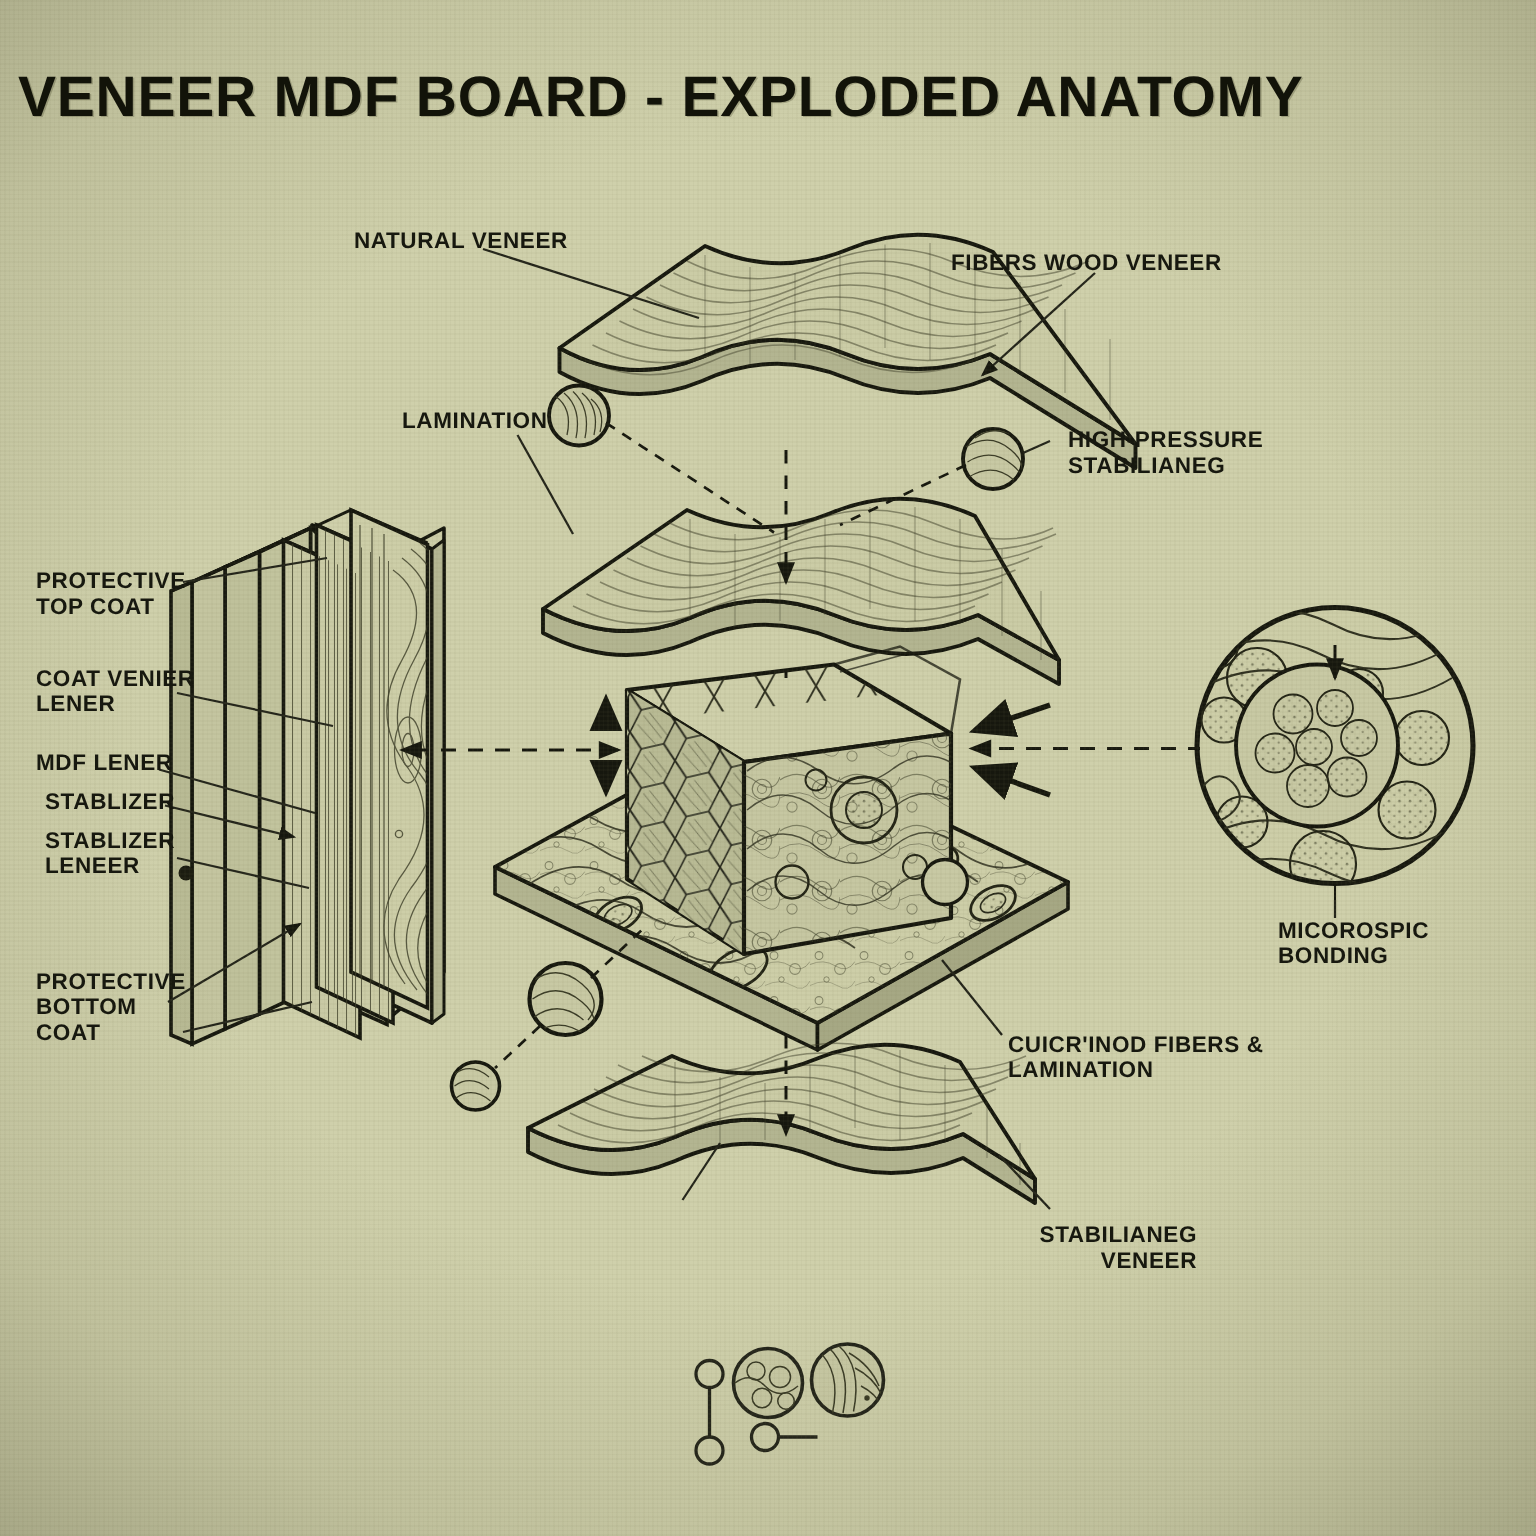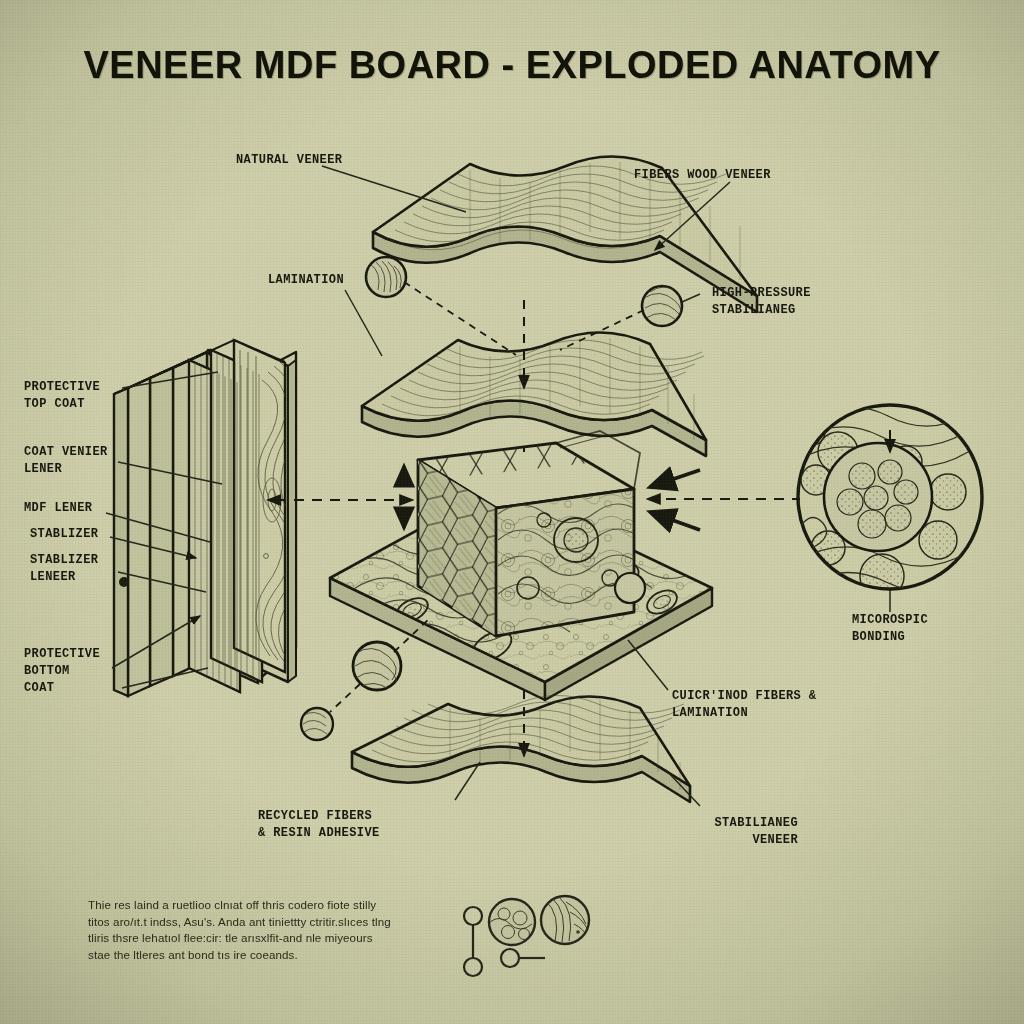--- a/index.html
+++ b/index.html
@@ -41,40 +41,41 @@
     position: absolute;
     inset: 0;
     width: 1024px;
     height: 1024px;
   }
 
   
   .lbl {
     position: absolute;
     color: #17180f;
-    font-family: Liberation Mono, monospace;
-    font-size: 12px;
+    font-family: Liberation Sans, sans-serif;
+    font-size: 15px;
     font-weight: 600;
     letter-spacing: .4px;
     line-height: 17px;
     white-space: pre-line;
   }
   .lbl.c { text-align: right; }
 
   #page-title {
     position: absolute;
     left: 0; right: 0;
     top: 44px;
-    text-align: center;
+    text-align: left;
     color: #121309;
     font-family: "Liberation Sans", sans-serif;
     font-size: 38px;
     font-weight: bold;
     letter-spacing: .5px;
     text-shadow: 1px 1px 0 rgba(90,88,60,.35);
+    padding-left: 12px;
   }
 
   .footnote {
     position: absolute;
     color: #2a2b1c;
     font-family: "Liberation Sans", sans-serif;
     font-size: 11.6px;
     line-height: 16.5px;
     letter-spacing: .1px;
     white-space: pre-line;
@@ -532,25 +533,19 @@
   <div class="lbl" style="left:24px; top:646px;">PROTECTIVE
 BOTTOM
 COAT</div>
 
   <div class="lbl" style="left:852px; top:612px;">MICOROSPIC
 BONDING</div>
 
   <div class="lbl" style="left:672px; top:688px;">CUICR'INOD FIBERS &amp;
 LAMINATION</div>
 
-  <div class="lbl" style="left:258px; top:808px;">RECYCLED FIBERS
-&amp; RESIN ADHESIVE</div>
 
   <div class="lbl c" style="left:668px; top:815px; width:130px;">STABILIANEG
 VENEER</div>
 
-  <div class="footnote" style="left:88px; top:897px; width:330px;">Thie res laind a ruetlioo clnıat off thris coderо fіote stilly
-titos aro/ıt.t indss, Asu's. Anda ant tiniettty ctritir.slıces tlng
-tliris thsre lehatıol flee:cir: tle arısxlfit-and nle miyeours
-stae the ltleres ant bond tıs ire coeands.</div>
 
 
 </div>
 
 </body></html>

